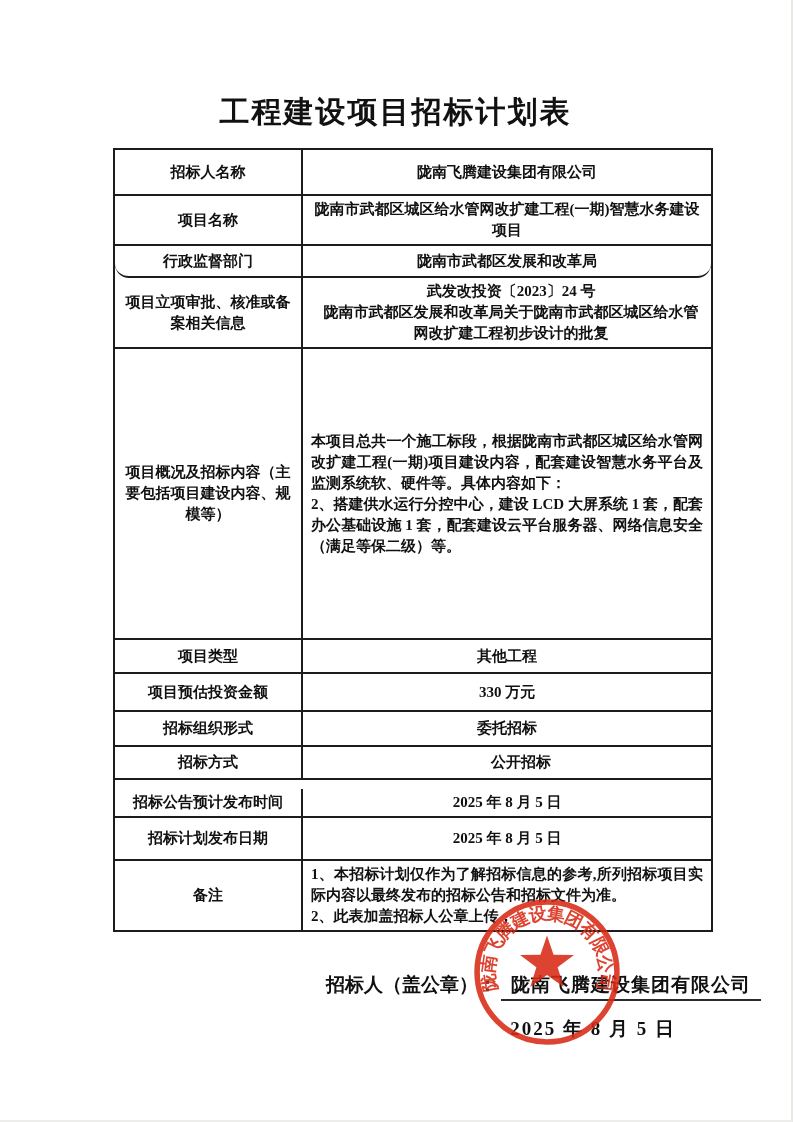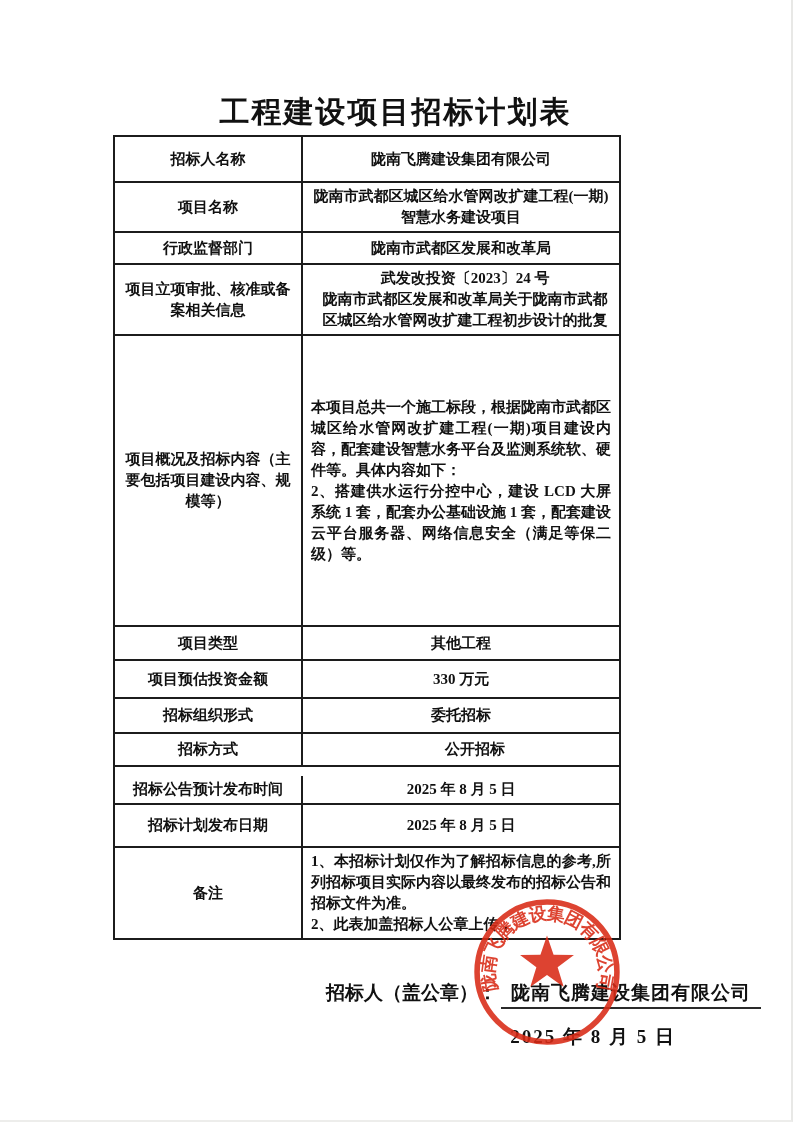--- a/index.html
+++ b/index.html
@@ -21,22 +21,22 @@
   .doc-title{
     margin:0;
     padding-top:92px;
     text-align:center;
     font-size:30px;
     font-weight:700;
     letter-spacing:2px;
     line-height:40px;
   }
   .table{
-    width:508px;
-    margin:3px 0 0 113px;
+    width:600px;
+    margin:16px 0 0 113px;
     border:2px solid #1c1c1c;
     box-sizing:border-box;
   }
   .trow{
     display:flex;
     border-bottom:2px solid #1c1c1c;
     box-sizing:border-box;
   }
   .trow:last-child{border-bottom:none;}
   .tlabel{
@@ -56,21 +56,21 @@
     font-size:15px;font-weight:700;
     line-height:21px;
     padding:3px 8px;
     box-sizing:border-box;
   }
   .tvalue.center{align-items:center;text-align:center;}
   .tvalue.left p{margin:0;text-align:justify;}
   .tvalue.center div{width:100%;text-align:center;}
   .r0{min-height:46px;}
   .r1{min-height:43px;}
-  .r2{min-height:32px;}
+  .r2{min-height:32px;border-radius:14px;}
   .r3{min-height:60px;gap:8px;}
   .r4{min-height:291px;}
   .r5{min-height:34px;}
   .r6{min-height:38px;}
   .r7{min-height:35px;}
   .r8{min-height:33px;gap:28px;}
   .r9{min-height:38px;align-items:flex-end;}
   .r10{min-height:43px;}
   .r11{min-height:65px;}
   .footer{

